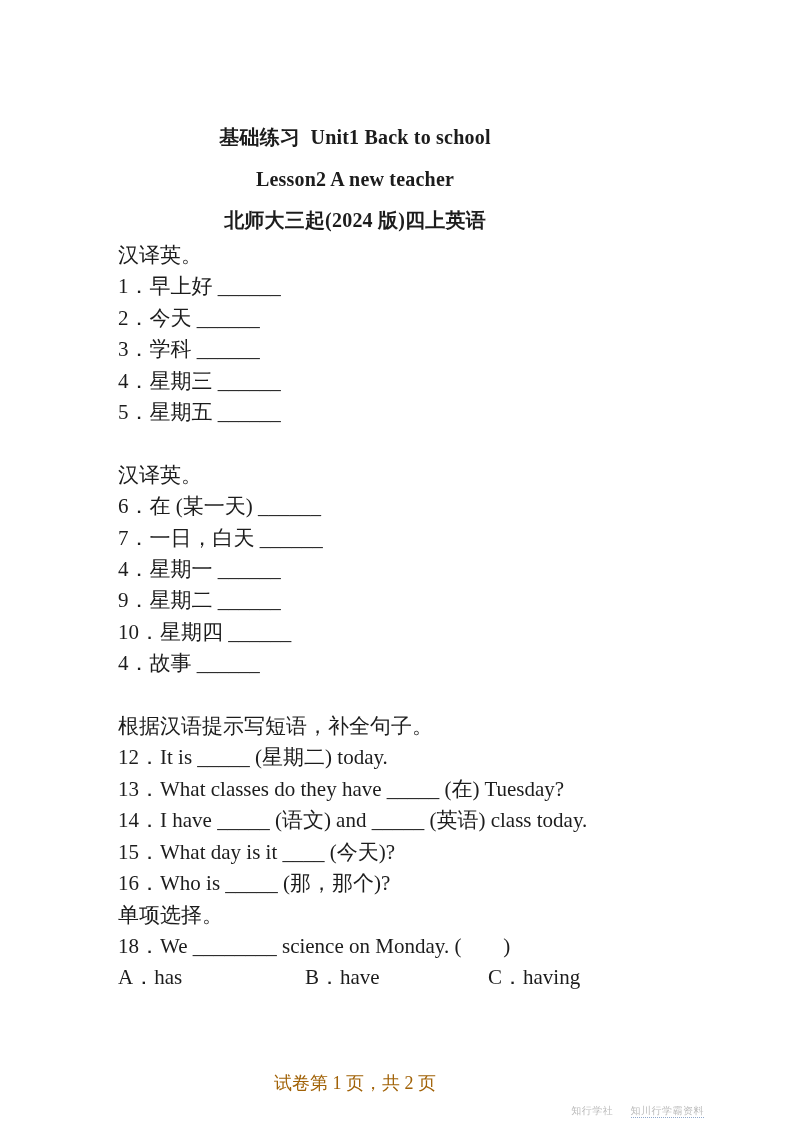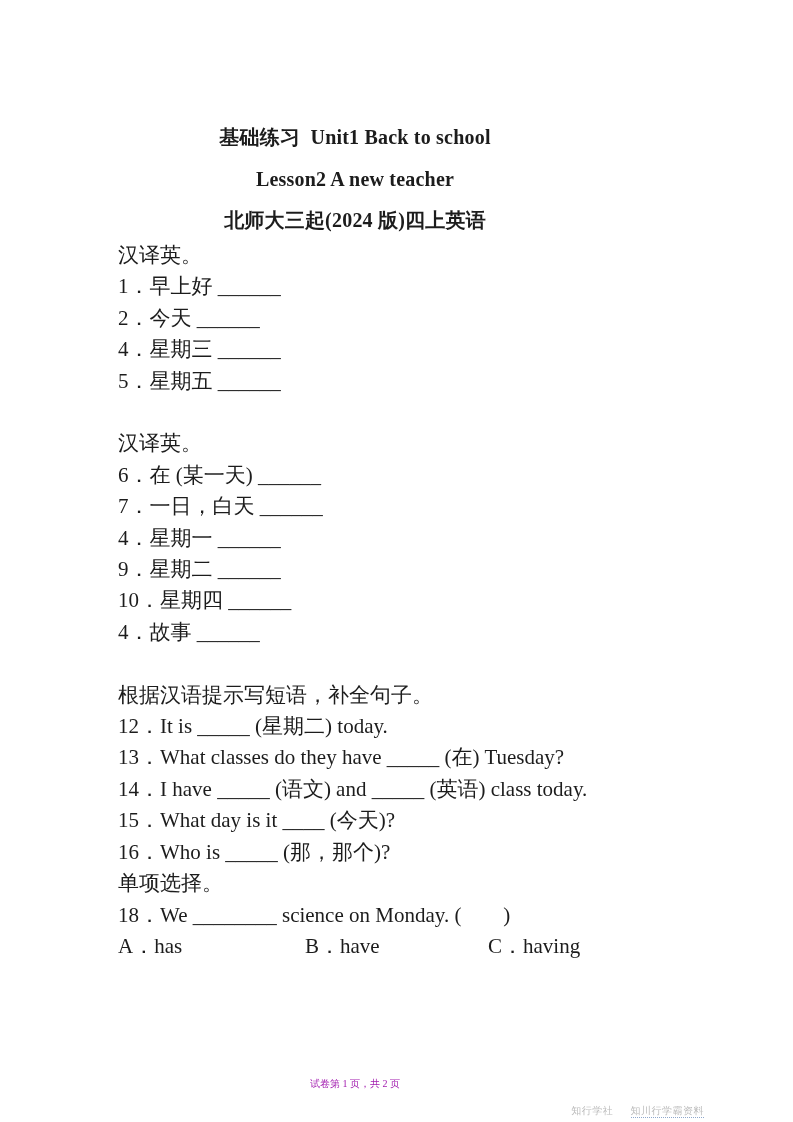--- a/index.html
+++ b/index.html
@@ -52,23 +52,23 @@
   }
   .opt-a { left: 0; }
   .opt-b { left: 187px; }
   .opt-c { left: 370px; }
   .footer {
     position: absolute;
     top: 1068px;
     left: 0;
     right: 0;
     text-align: center;
-    font-size: 10px;
+    font-size: 18px;
     line-height: 31px;
-    color: #a21caf;
+    color: #a16207;
   }
   .watermark {
     position: absolute;
     right: 6px;
     bottom: 4px;
     font-size: 10px;
     color: #bcbcbc;
     font-family: "Liberation Sans", sans-serif;
     letter-spacing: 0.5px;
   }
@@ -89,20 +89,21 @@
     <div class="line">基础练习  Unit1 Back to school</div>
     <div class="line">Lesson2 A new teacher</div>
     <div class="line">北师大三起(2024 版)四上英语</div>
   </div>
 
   <div class="doc-body">
 
     <div class="line">汉译英。</div>
     <div class="line">1．早上好 ______</div>
     <div class="line">2．今天 ______</div>
+    <div class="line">3．学科 ______</div>
     <div class="line">4．星期三 ______</div>
     <div class="line">5．星期五 ______</div>
 
     <div class="spacer"></div>
 
     <div class="line">汉译英。</div>
     <div class="line">6．在 (某一天) ______</div>
     <div class="line">7．一日，白天 ______</div>
     <div class="line">4．星期一 ______</div>
     <div class="line">9．星期二 ______</div>

